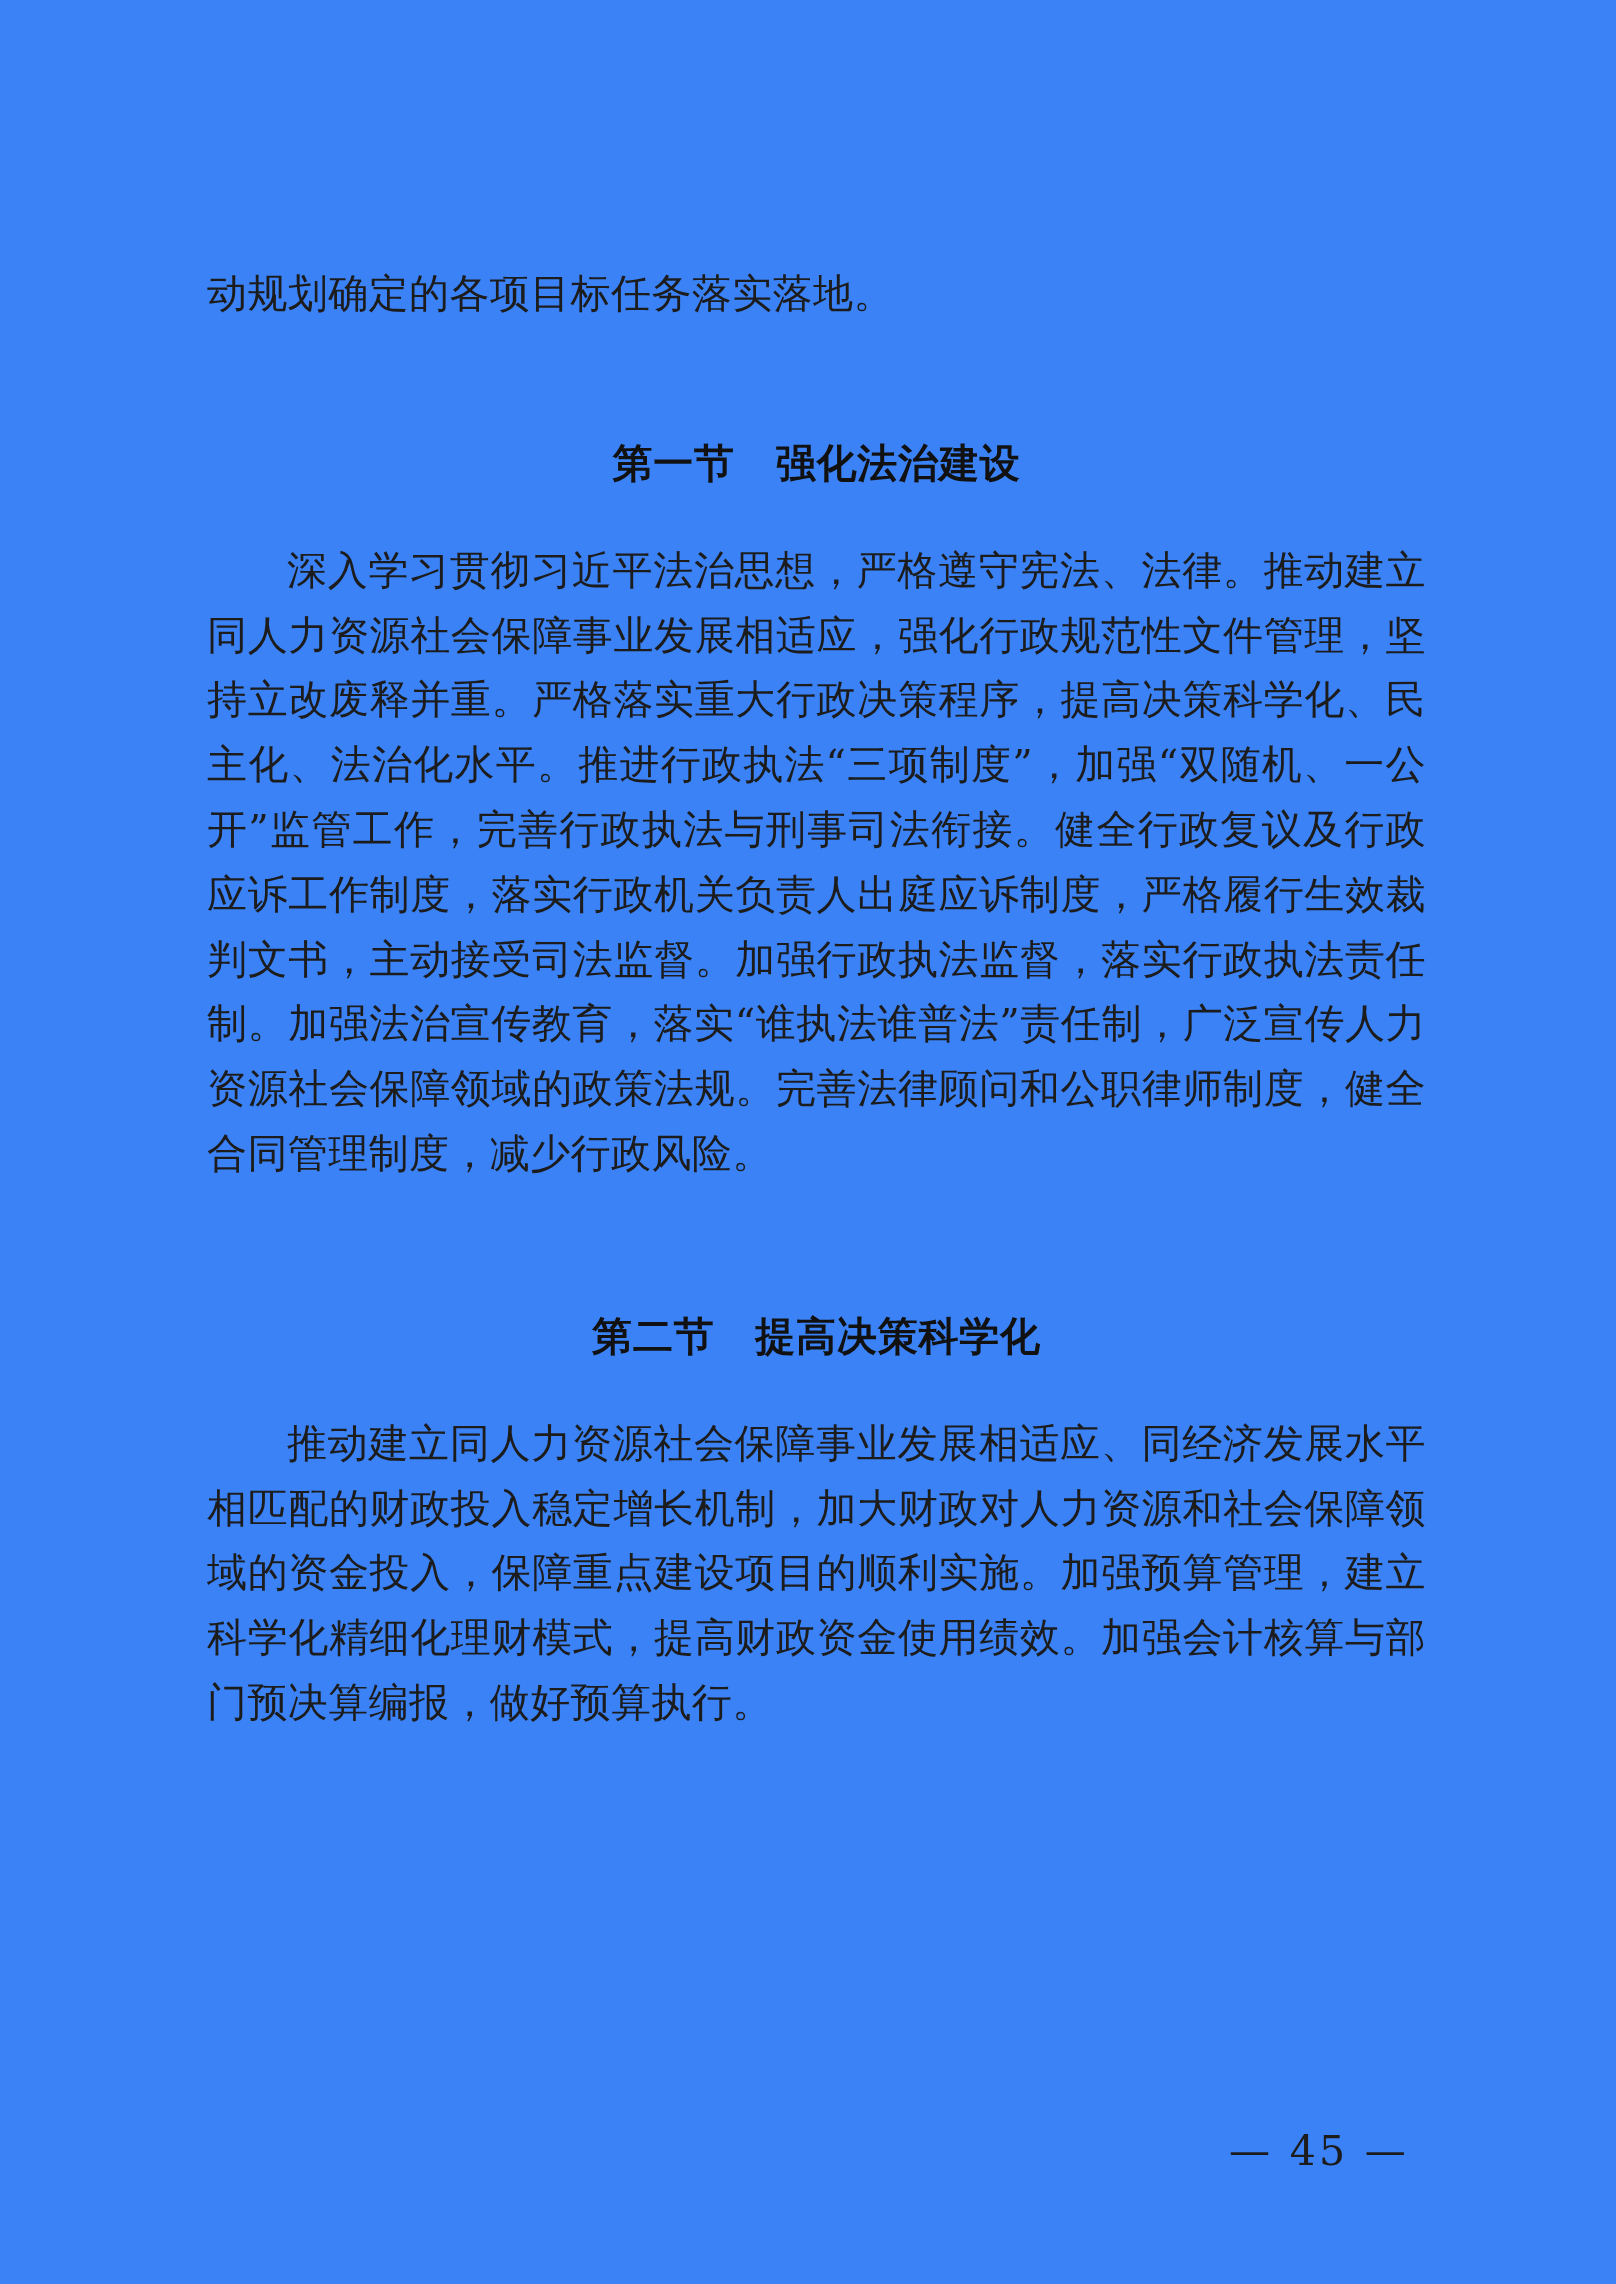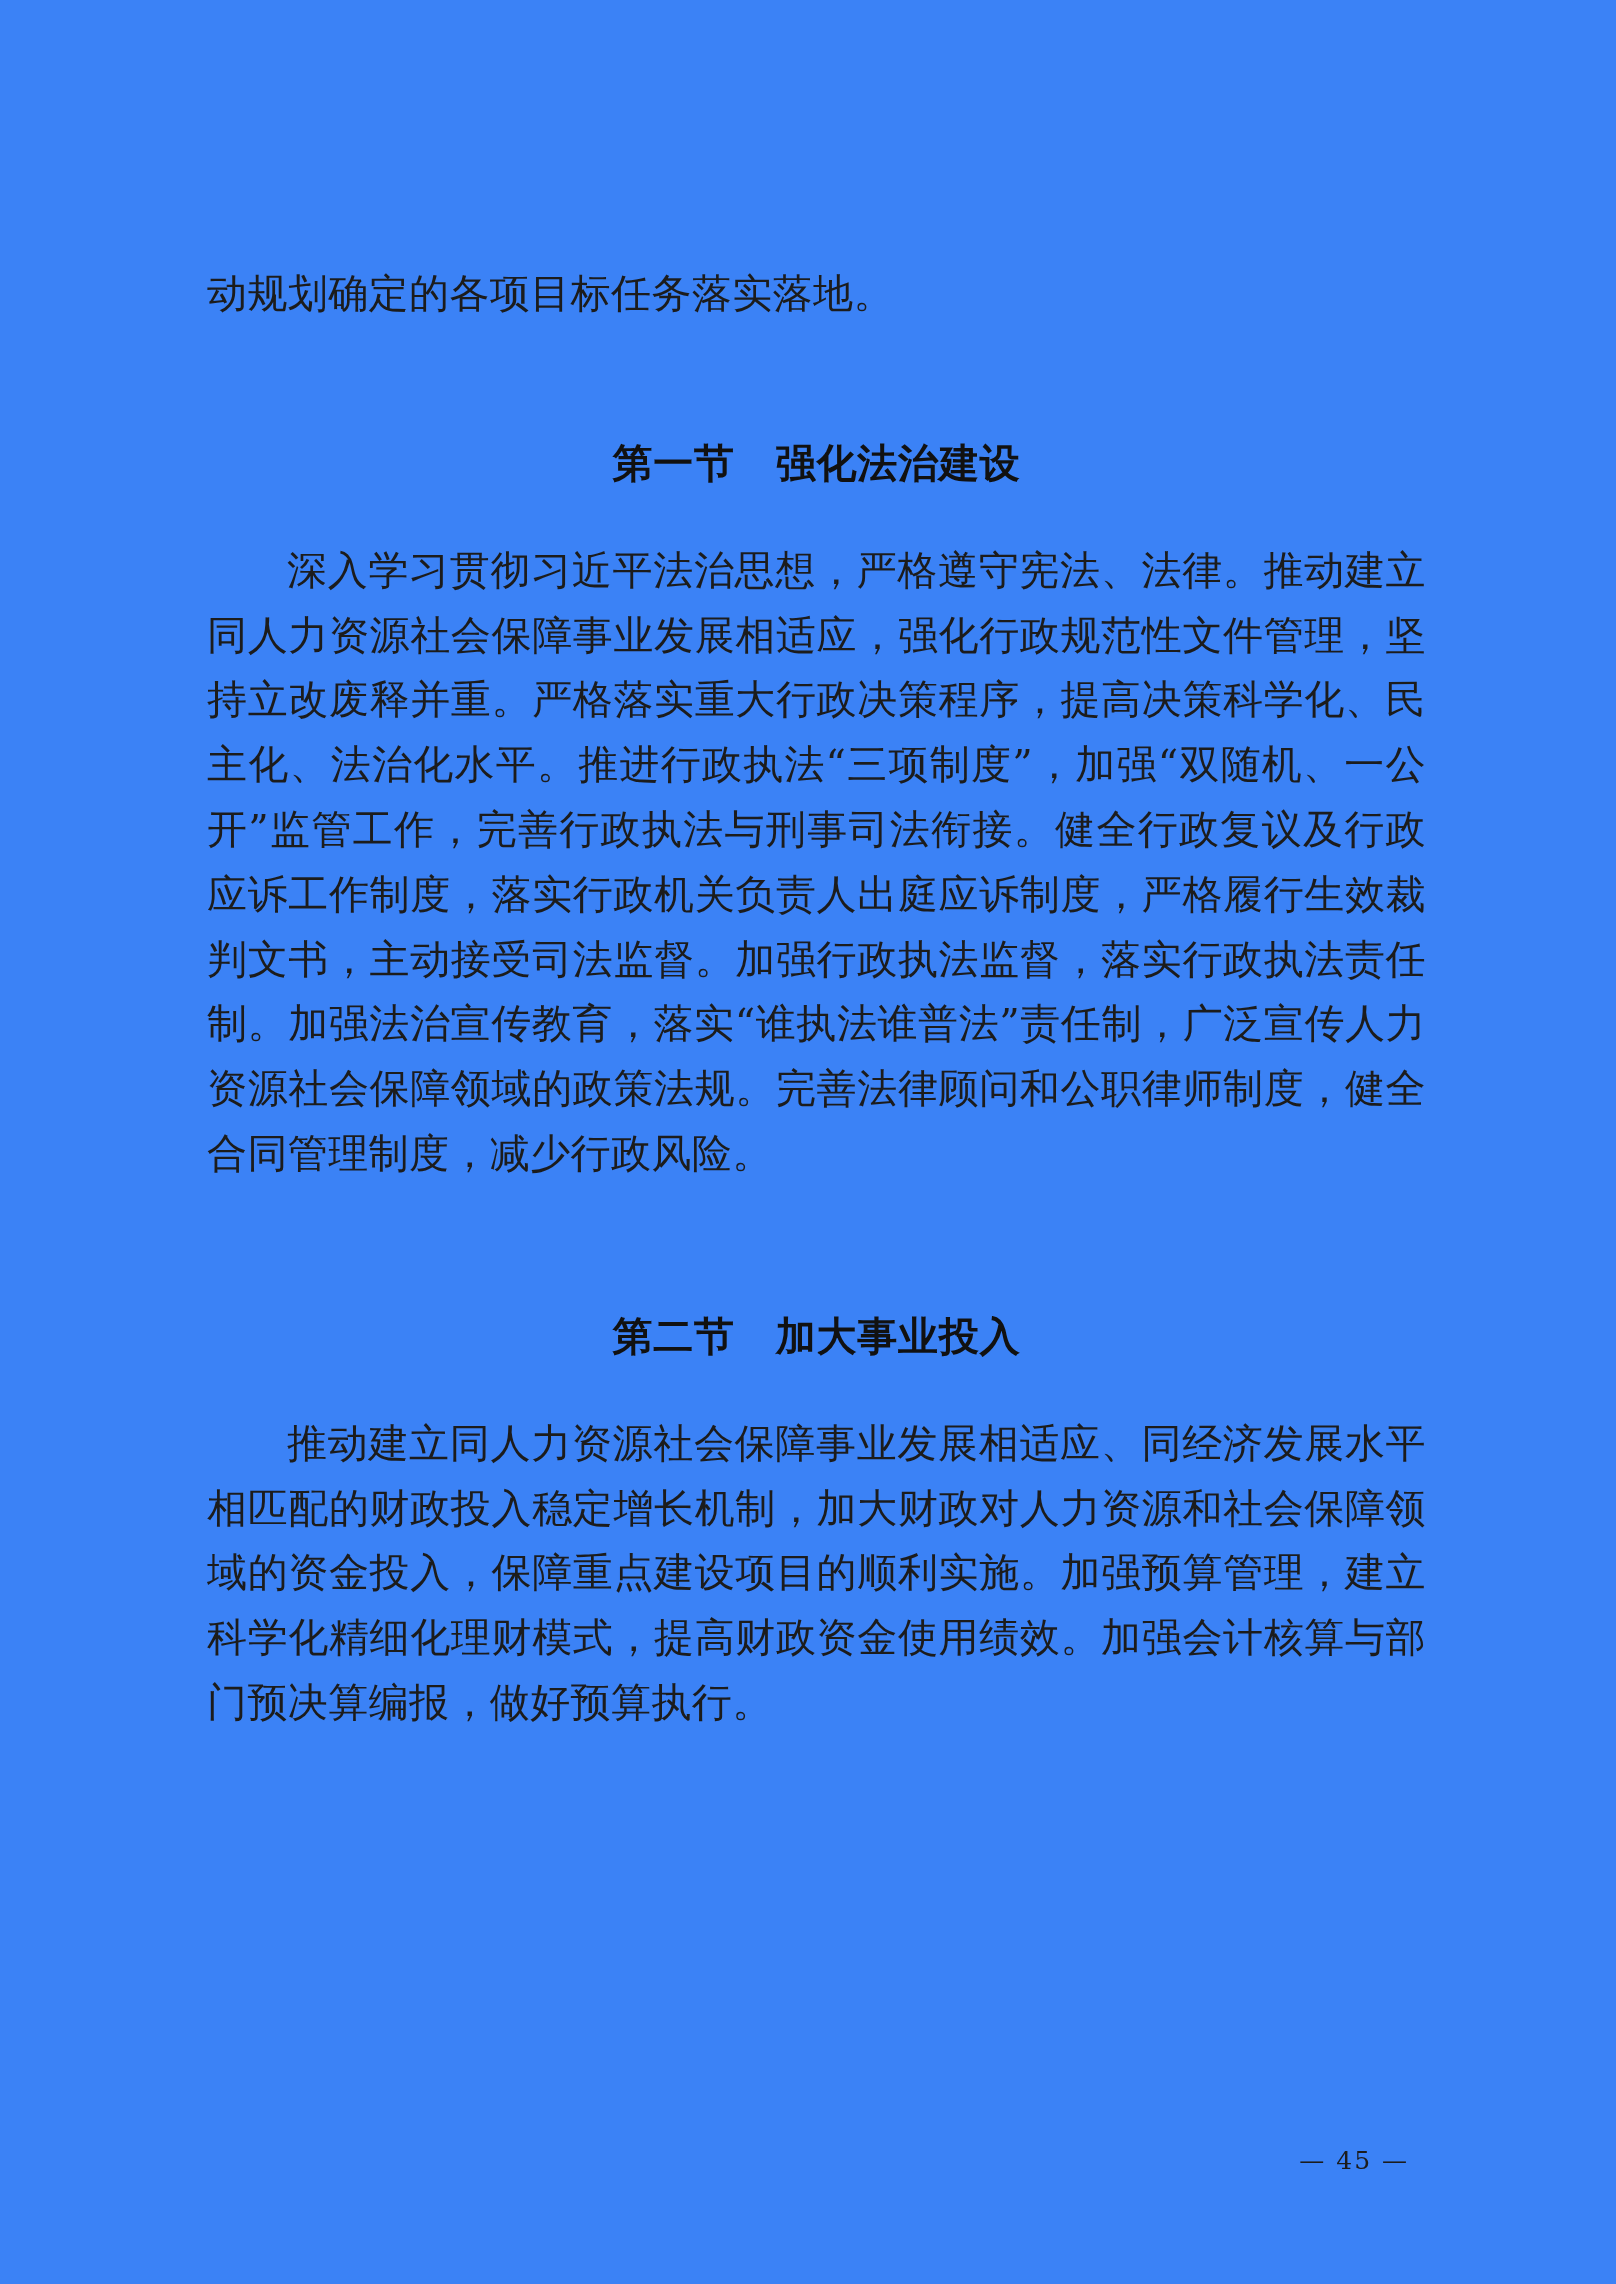--- a/index.html
+++ b/index.html
@@ -52,21 +52,21 @@
   }
   .gap-sm { height: 35px; }
   .gap-lg { height: 98px; }
   .gap-xl { height: 111px; }
   .page-number {
     position: absolute;
     left: 0;
     right: 207px;
     bottom: 109px;
     text-align: right;
-    font-size: 25px;
+    font-size: 41px;
     color: #1c1c1c;
     letter-spacing: 0.08em;
     font-family: "DejaVu Serif", "Liberation Serif", serif;
   }
 </style>
 </head>
 <body>
 
 <div class="page">
 
@@ -77,21 +77,21 @@
     <div class="gap-lg"></div>
 
     <h2 class="section-title">第一节　强化法治建设</h2>
 
     <div class="gap-sm"></div>
 
     <p class="para indent">深入学习贯彻习近平法治思想，严格遵守宪法、法律。推动建立同人力资源社会保障事业发展相适应，强化行政规范性文件管理，坚持立改废释并重。严格落实重大行政决策程序，提高决策科学化、民主化、法治化水平。推进行政执法“三项制度”，加强“双随机、一公开”监管工作，完善行政执法与刑事司法衔接。健全行政复议及行政应诉工作制度，落实行政机关负责人出庭应诉制度，严格履行生效裁判文书，主动接受司法监督。加强行政执法监督，落实行政执法责任制。加强法治宣传教育，落实“谁执法谁普法”责任制，广泛宣传人力资源社会保障领域的政策法规。完善法律顾问和公职律师制度，健全合同管理制度，减少行政风险。</p>
 
     <div class="gap-xl"></div>
 
-    <h2 class="section-title">第二节　加大事业投入</h2>
+    <h2 class="section-title">第二节　提高决策科学化</h2>
 
     <div class="gap-sm"></div>
 
     <p class="para indent">推动建立同人力资源社会保障事业发展相适应、同经济发展水平相匹配的财政投入稳定增长机制，加大财政对人力资源和社会保障领域的资金投入，保障重点建设项目的顺利实施。加强预算管理，建立科学化精细化理财模式，提高财政资金使用绩效。加强会计核算与部门预决算编报，做好预算执行。</p>
 
   </div>
 
   <div class="page-number">— 45 —</div>
 
 </div>

